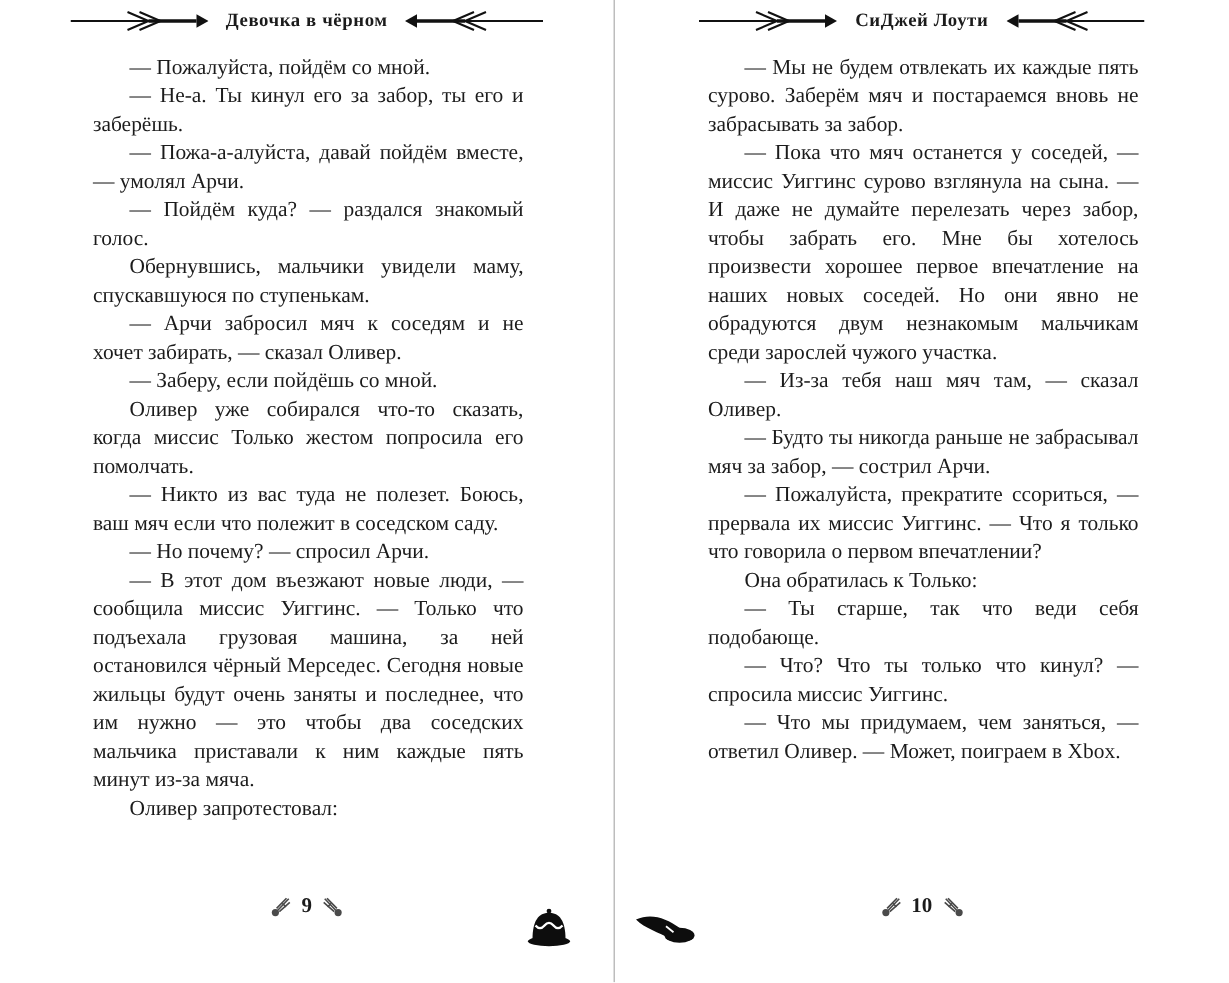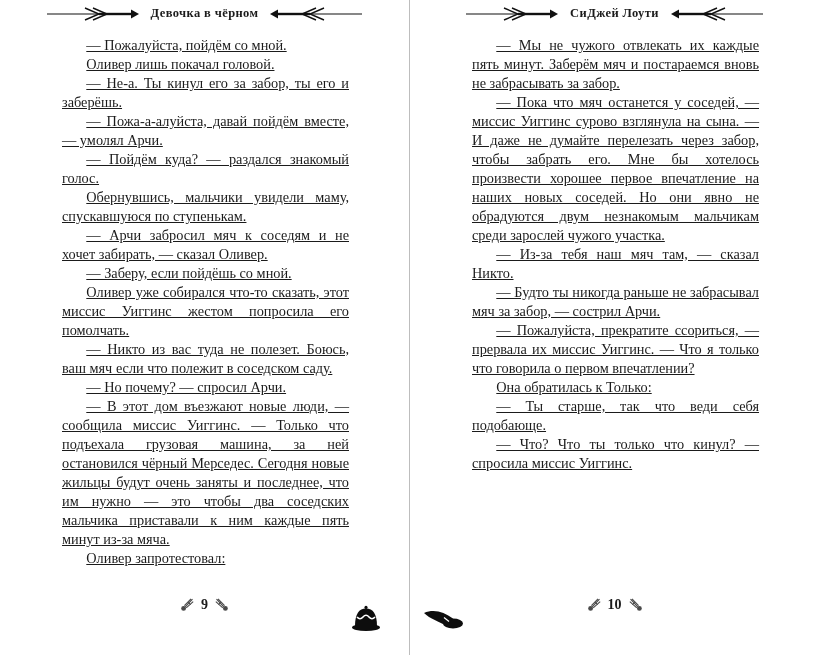--- a/index.html
+++ b/index.html
@@ -50,21 +50,20 @@
   .deco svg { display: block; }
   .deco.flip { transform: scaleX(-1); }
 
   .page-body {
     margin-top: 10px;
     padding: 0 60px 0 62px;
     text-align: justify;
     font-size: 14.3px;
     line-height: 19px;
     hyphens: auto;
-    text-decoration: underline;
     -webkit-hyphens: auto;
   }
   .page-body p.para {
     margin: 0;
     text-indent: 1.7em;
   }
 
   .page-footer {
     position: absolute;
     bottom: 42px;
@@ -111,28 +110,27 @@
           <path d="M38 2 L52 8 L38 14" fill="none" stroke="#111" stroke-width="1.4"></path>
           <path d="M46 2 L60 8 L46 14" fill="none" stroke="#111" stroke-width="1.4"></path>
           <line x1="52" y1="8" x2="84" y2="8" stroke="#111" stroke-width="2.4"></line>
           <polygon points="84,3.5 92,8 84,12.5" fill="#111"></polygon>
         </svg>
       </span>
     </div>
 
     <div class="page-body">
         <p class="para">— Пожалуйста, пойдём со мной.</p>
-        <p class="para">Оливер лишь покачал головой.</p>
         <p class="para">— Не-а. Ты кинул его за забор, ты его и заберёшь.</p>
         <p class="para">— Пожа-а-алуйста, давай пойдём вместе, — умолял Арчи.</p>
         <p class="para">— Пойдём куда? — раздался знакомый голос.</p>
         <p class="para">Обернувшись, мальчики увидели маму, спускавшуюся по ступенькам.</p>
         <p class="para">— Арчи забросил мяч к соседям и не хочет забирать, — сказал Оливер.</p>
         <p class="para">— Заберу, если пойдёшь со мной.</p>
-        <p class="para">Оливер уже собирался что-то сказать, этот миссис Уиггинс жестом попросила его помолчать.</p>
+        <p class="para">Оливер уже собирался что-то сказать, когда миссис Только жестом попросила его помолчать.</p>
         <p class="para">— Никто из вас туда не полезет. Боюсь, ваш мяч если что полежит в соседском саду.</p>
         <p class="para">— Но почему? — спросил Арчи.</p>
         <p class="para">— В этот дом въезжают новые люди, — сообщила миссис Уиггинс. — Только что подъехала грузовая машина, за ней остановился чёрный Мерседес. Сегодня новые жильцы будут очень заняты и последнее, что им нужно — это чтобы два соседских мальчика приставали к ним каждые пять минут из-за мяча.</p>
         <p class="para">Оливер запротестовал:</p>
       </div>
 
     <div class="page-footer">
       <span class="shuttle">
         <svg width="14" height="14" viewBox="0 0 14 14">
           <circle cx="3.6" cy="10.4" r="2.4" fill="#4a4a4a"></circle>
@@ -170,28 +168,29 @@
           <line x1="0" y1="8" x2="52" y2="8" stroke="#111" stroke-width="1.2"></line>
           <path d="M38 2 L52 8 L38 14" fill="none" stroke="#111" stroke-width="1.4"></path>
           <path d="M46 2 L60 8 L46 14" fill="none" stroke="#111" stroke-width="1.4"></path>
           <line x1="52" y1="8" x2="84" y2="8" stroke="#111" stroke-width="2.4"></line>
           <polygon points="84,3.5 92,8 84,12.5" fill="#111"></polygon>
         </svg>
       </span>
     </div>
 
     <div class="page-body">
-        <p class="para">— Мы не чужого отвлекать их каждые пять минут. Заберём мяч и постараемся вновь не забрасывать за забор.</p>
+        <p class="para">— Мы не будем отвлекать их каждые пять сурово. Заберём мяч и постараемся вновь не забрасывать за забор.</p>
         <p class="para">— Пока что мяч останется у соседей, — миссис Уиггинс сурово взглянула на сына. — И даже не думайте перелезать через забор, чтобы забрать его. Мне бы хотелось произвести хорошее первое впечатление на наших новых соседей. Но они явно не обрадуются двум незнакомым мальчикам среди зарослей чужого участка.</p>
-        <p class="para">— Из-за тебя наш мяч там, — сказал Никто.</p>
+        <p class="para">— Из-за тебя наш мяч там, — сказал Оливер.</p>
         <p class="para">— Будто ты никогда раньше не забрасывал мяч за забор, — сострил Арчи.</p>
         <p class="para">— Пожалуйста, прекратите ссориться, — прервала их миссис Уиггинс. — Что я только что говорила о первом впечатлении?</p>
         <p class="para">Она обратилась к Только:</p>
         <p class="para">— Ты старше, так что веди себя подобающе.</p>
         <p class="para">— Что? Что ты только что кинул? — спросила миссис Уиггинс.</p>
+        <p class="para">— Что мы придумаем, чем заняться, — ответил Оливер. — Может, поиграем в Xbox.</p>
       </div>
 
     <div class="page-footer">
       <span class="shuttle">
         <svg width="14" height="14" viewBox="0 0 14 14">
           <circle cx="3.6" cy="10.4" r="2.4" fill="#4a4a4a"></circle>
           <path d="M5.2 8.8 L12.5 1.2 M6.2 9.8 L13.2 3.6 M4.4 7.6 L11 0.8" stroke="#4a4a4a" stroke-width="1.1" fill="none"></path>
           <path d="M8.2 4.2 L10.6 6.6" stroke="#4a4a4a" stroke-width="1" fill="none"></path>
         </svg>
       </span>

